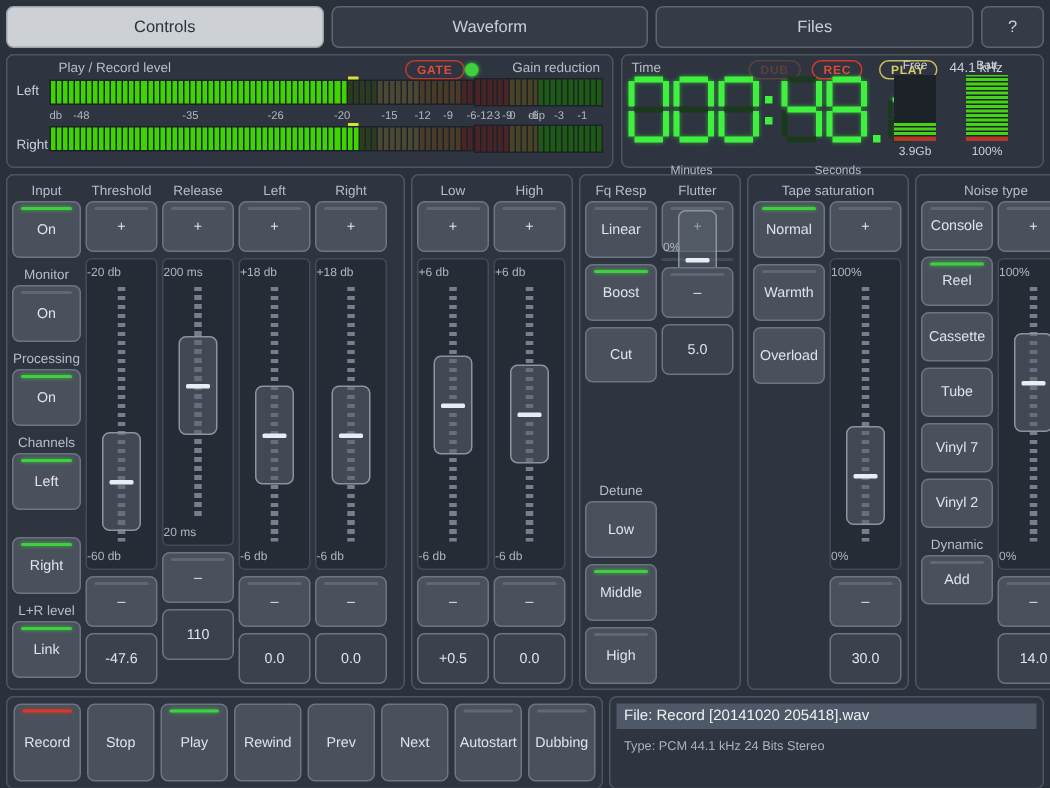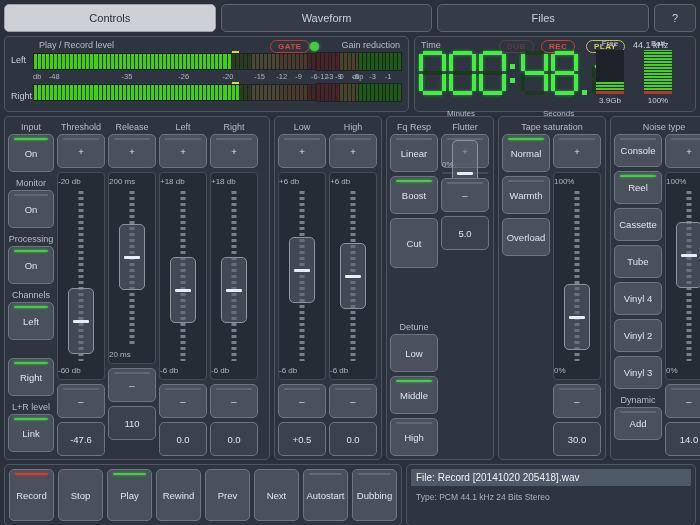--- a/index.html
+++ b/index.html
@@ -682,21 +682,21 @@
       <div class="col" id="fqcol">
           <div class="colhead">Fq Resp</div>
           <div class="btn" style="height: 38px;">
             <span class="led"></span>
             <span>Linear</span>
           </div>
           <div class="btn" style="height: 38px;">
             <span class="led on"></span>
             <span>Boost</span>
           </div>
-          <div class="btn" style="height: 50px; align-items: center;">
+          <div class="btn" style="height: 37px; align-items: center;">
             <span>Cut</span>
           </div>
           <div style="flex: 1 1 0%;"></div>
           <div class="midlabel">Detune</div>
           <div class="btn" style="height: 38px;">
             <span>Low</span>
           </div>
           <div class="btn" style="height: 38px;">
             <span class="led on"></span>
             <span>Middle</span>
@@ -783,27 +783,24 @@
                 <span class="led on"></span>
                 <span>Reel</span>
               </div>
               <div class="btn" style="height: 33px;">
                 <span>Cassette</span>
               </div>
               <div class="btn" style="height: 33px;">
                 <span>Tube</span>
               </div>
               <div class="btn" style="height: 33px;">
-                <span>Vinyl 4</span>
+                <span>Vinyl 7</span>
               </div>
               <div class="btn" style="height: 33px;">
                 <span>Vinyl 2</span>
-              </div>
-              <div class="btn" style="height: 33px;">
-                <span>Vinyl 3</span>
               </div>
               <div class="midlabel">Dynamic</div>
               <div class="btn" style="height: 33px; margin-bottom: 0px;">
                 <span class="led"></span>
                 <span>Add</span>
               </div>
             </div>
             <div class="col">
               <div class="btn">
                 <span class="led"></span>

